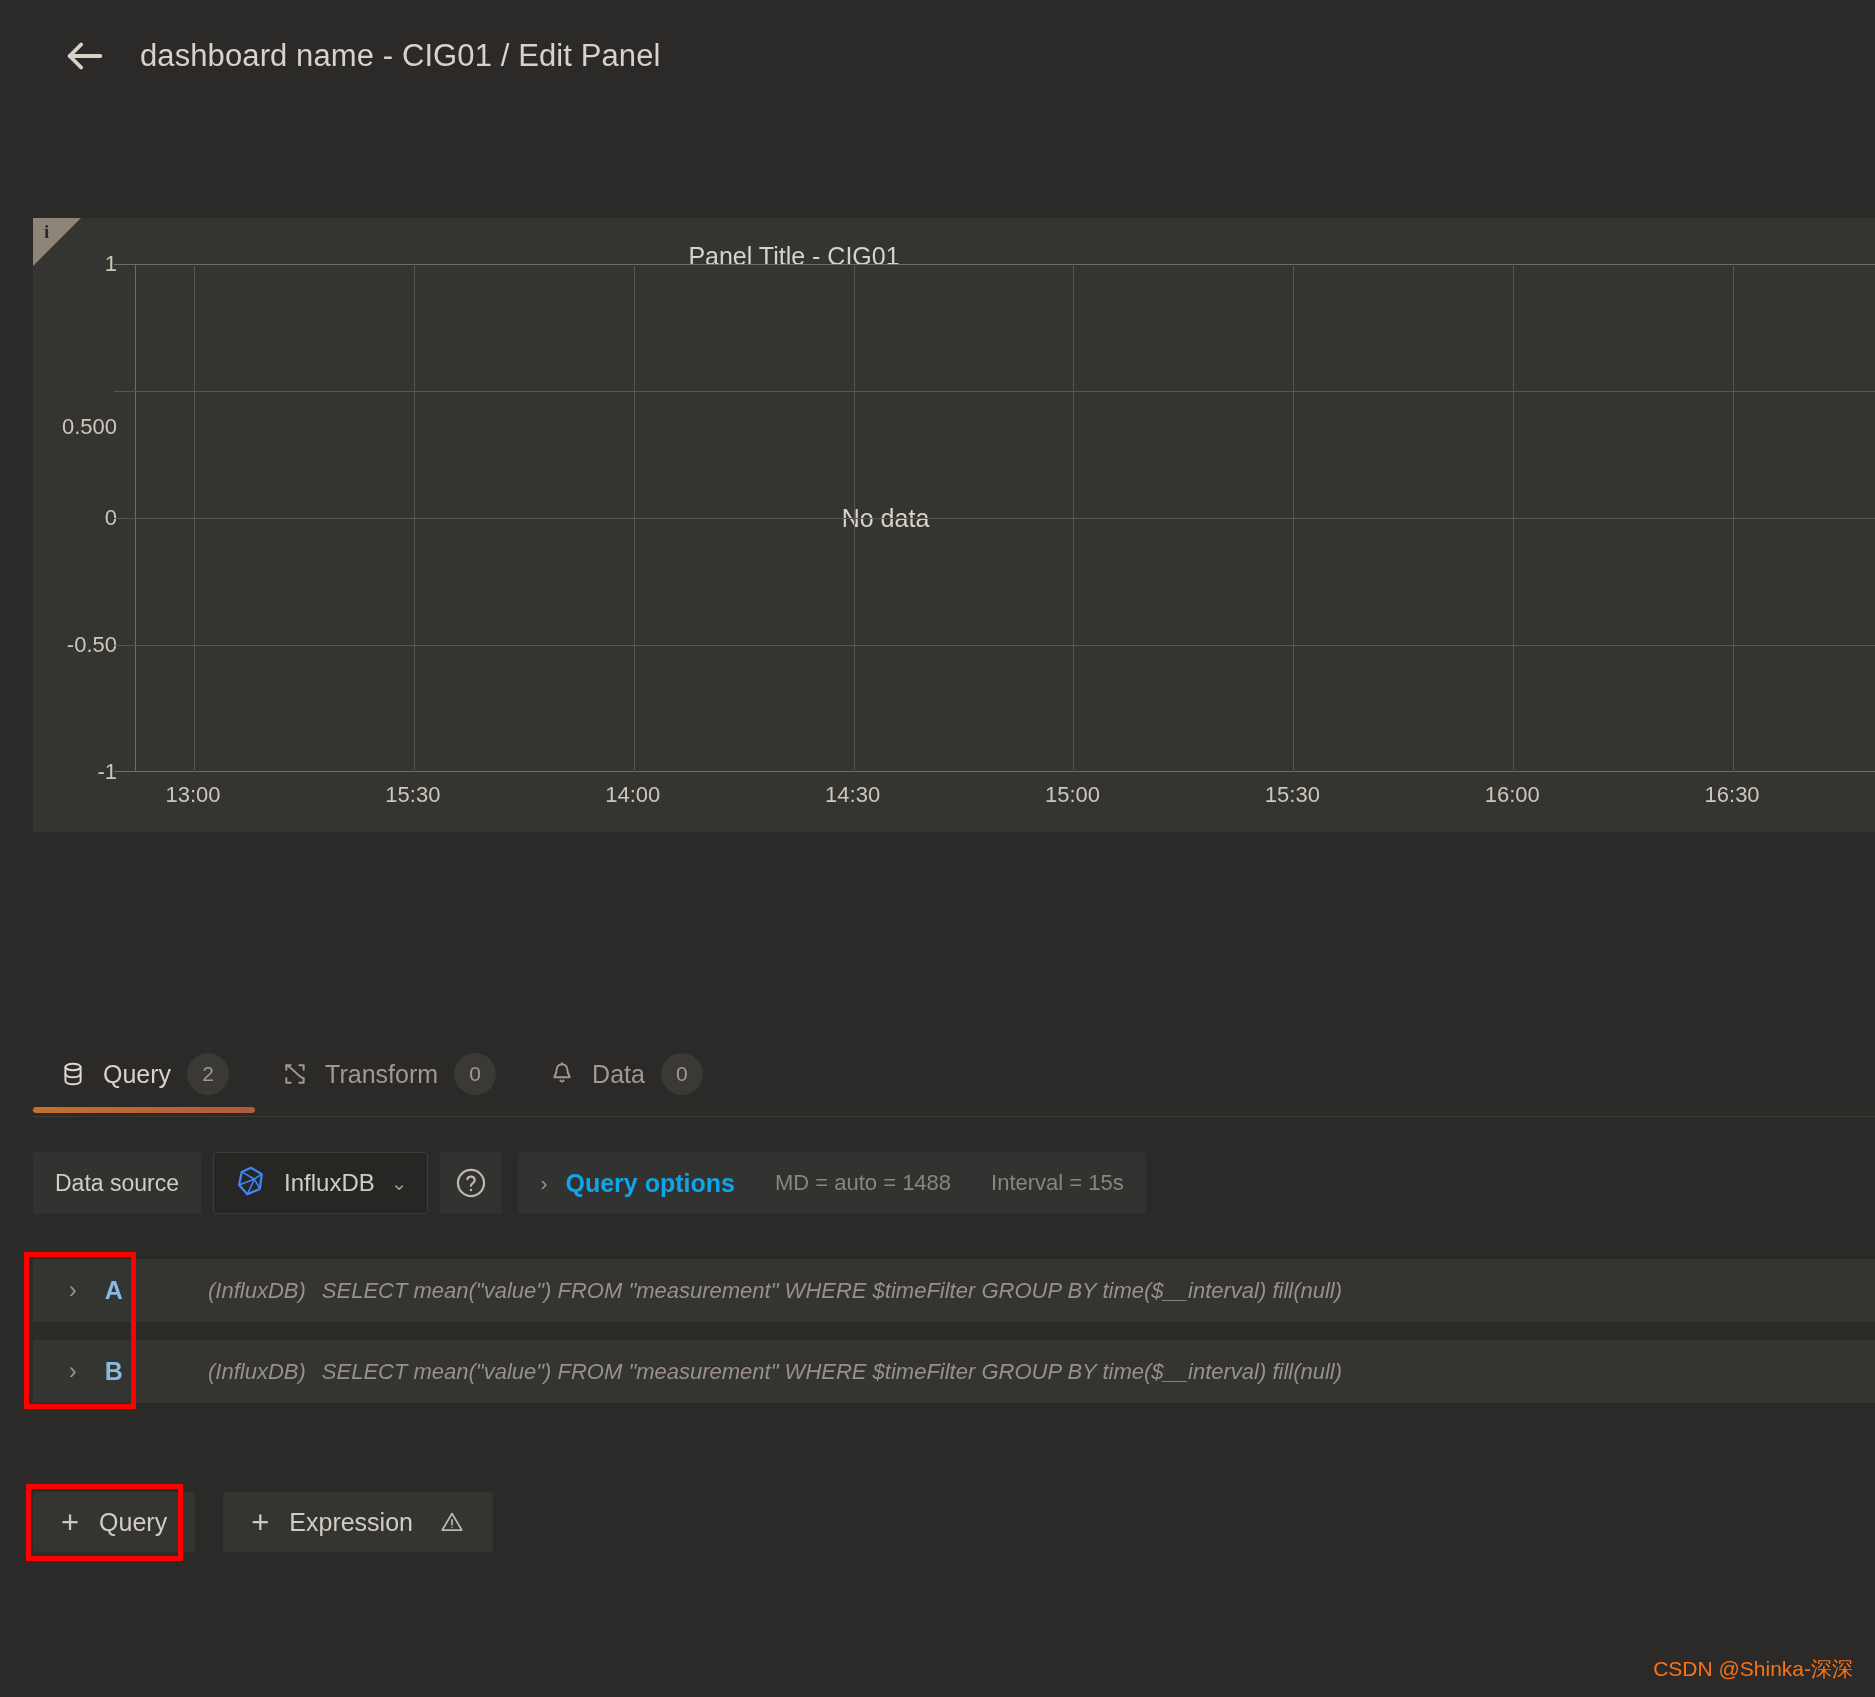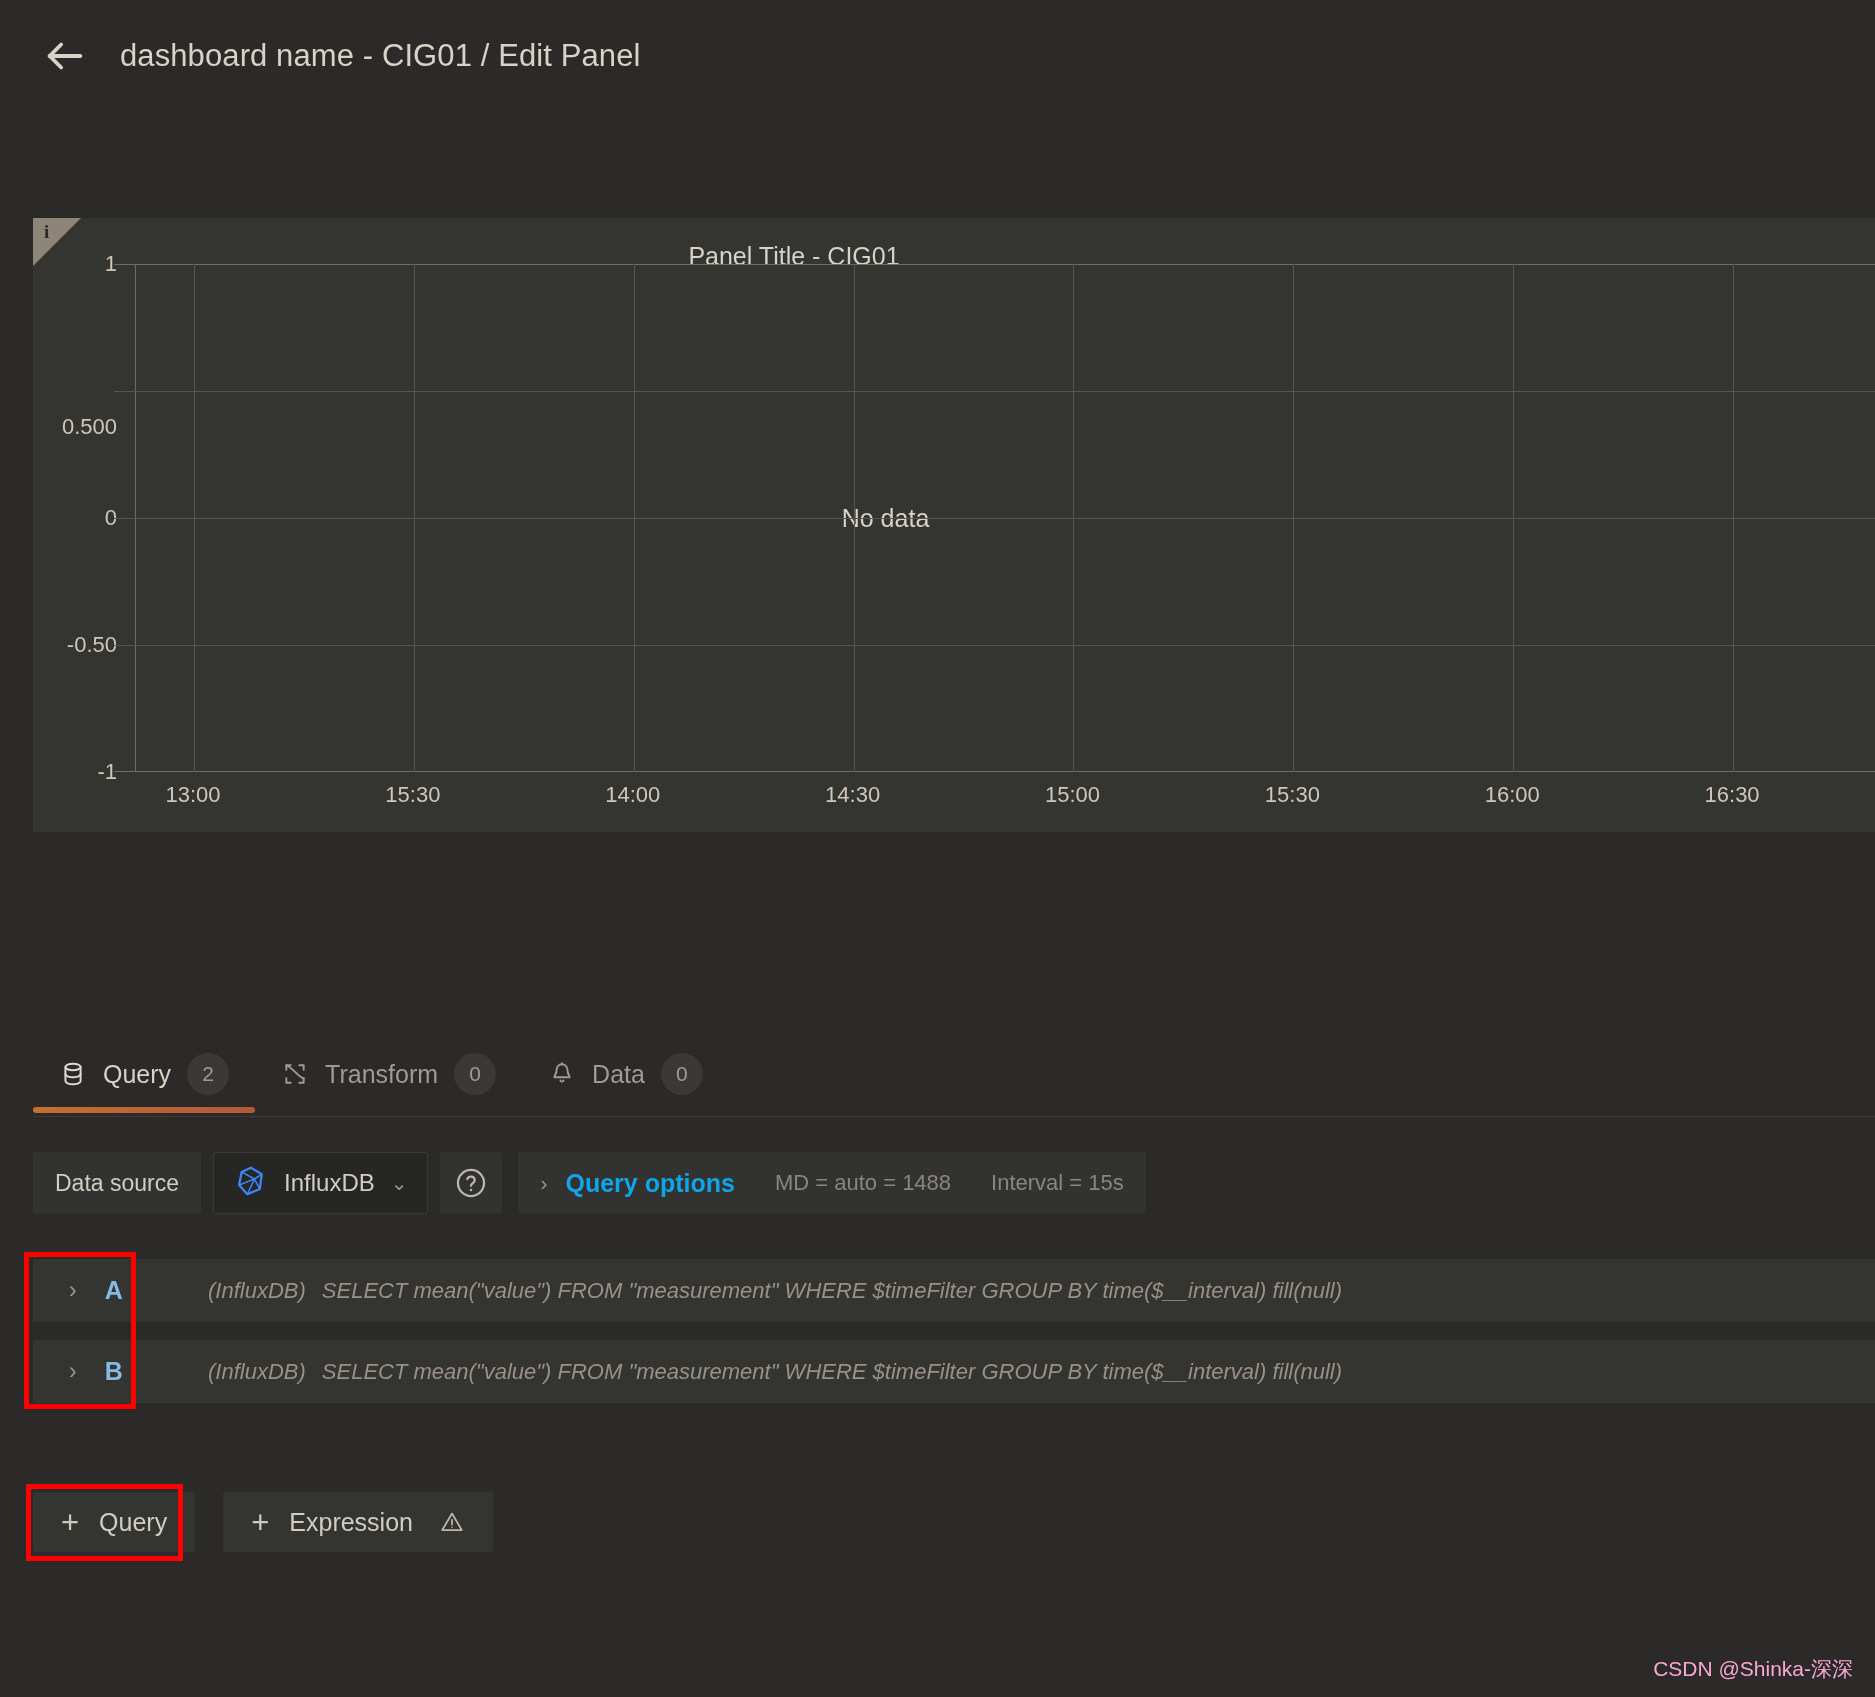--- a/index.html
+++ b/index.html
@@ -19,21 +19,21 @@
     background: #2b2a28;
   }
 
   
   .topbar {
     position: absolute;
     left: 0; top: 0;
     width: 1875px; height: 112px;
     display: flex;
     align-items: center;
-    padding-left: 42px;
+    padding-left: 62px;
   }
   .back-arrow {
     width: 46px; height: 46px;
     flex: 0 0 auto;
     display: flex; align-items: center; justify-content: center;
     cursor: pointer;
   }
   .back-arrow svg { display: block; }
   .breadcrumb-title {
     margin-left: 32px;
@@ -282,21 +282,21 @@
     pointer-events: none;
   }
   #redboxQueries { left: 24px; top: 1252px; width: 112px; height: 157px; }
   #redboxAddQuery { left: 26px; top: 1484px; width: 157px; height: 77px; }
 
   
   .watermark {
     position: absolute;
     right: 22px; bottom: 14px;
     font-size: 21px;
-    color: #f9a8d4;
+    color: #f97316;
     white-space: nowrap;
   }
 </style>
 </head>
 <body>
 
 <div id="app">
 
   <div class="topbar">
     <div class="back-arrow">

